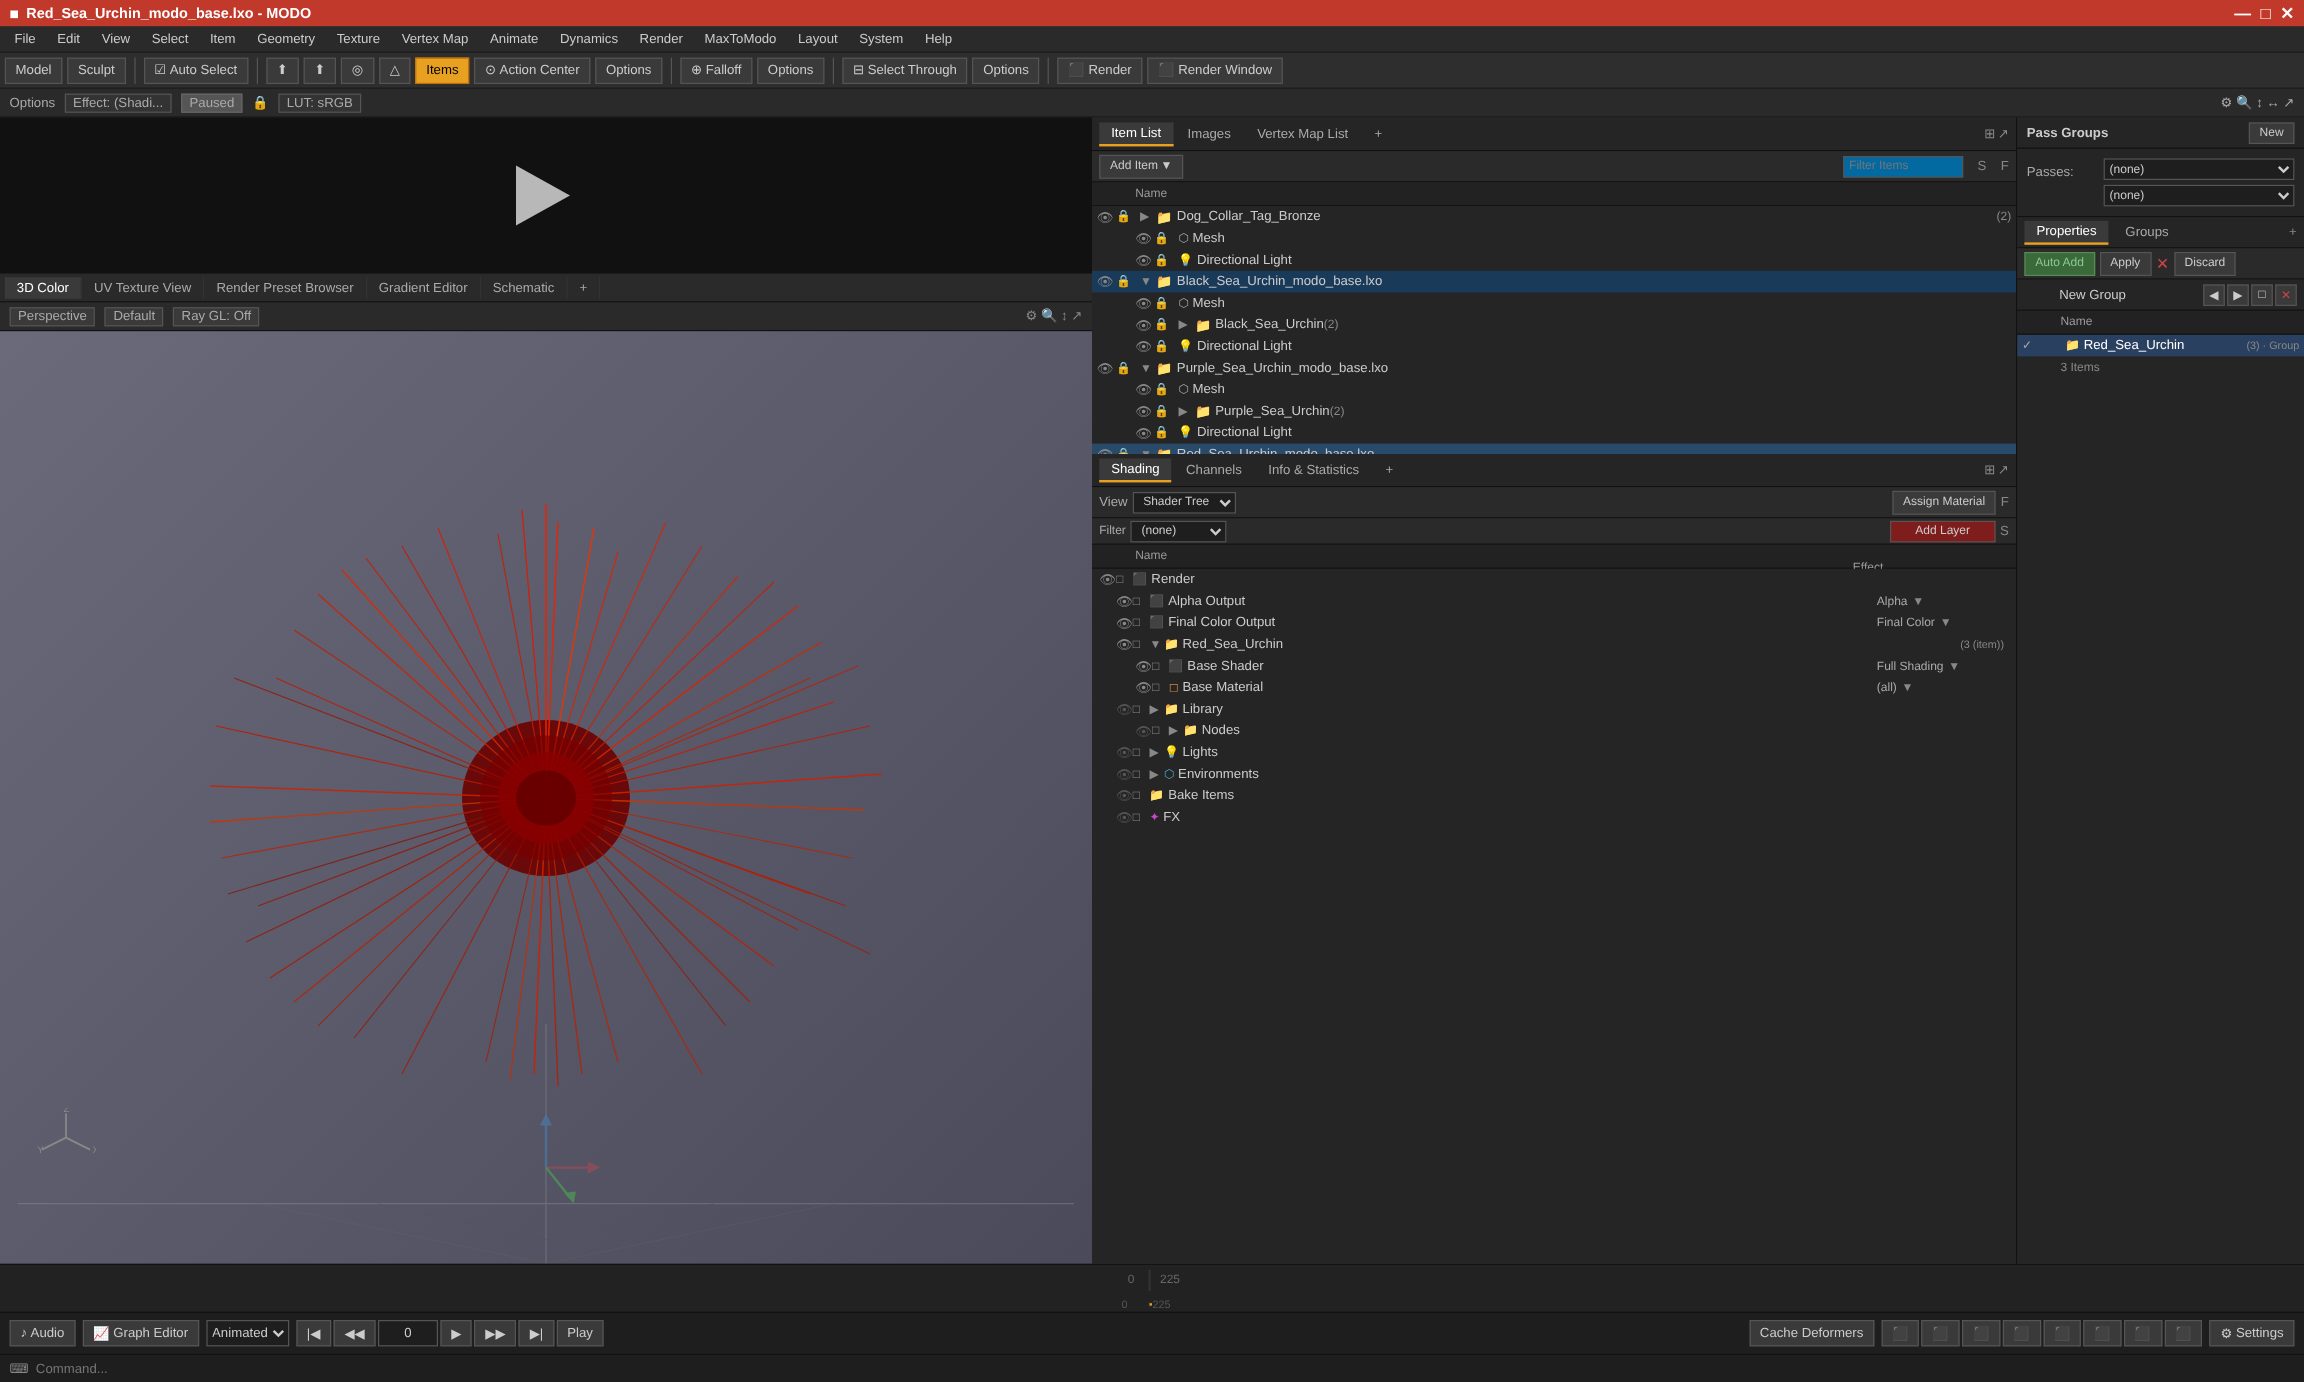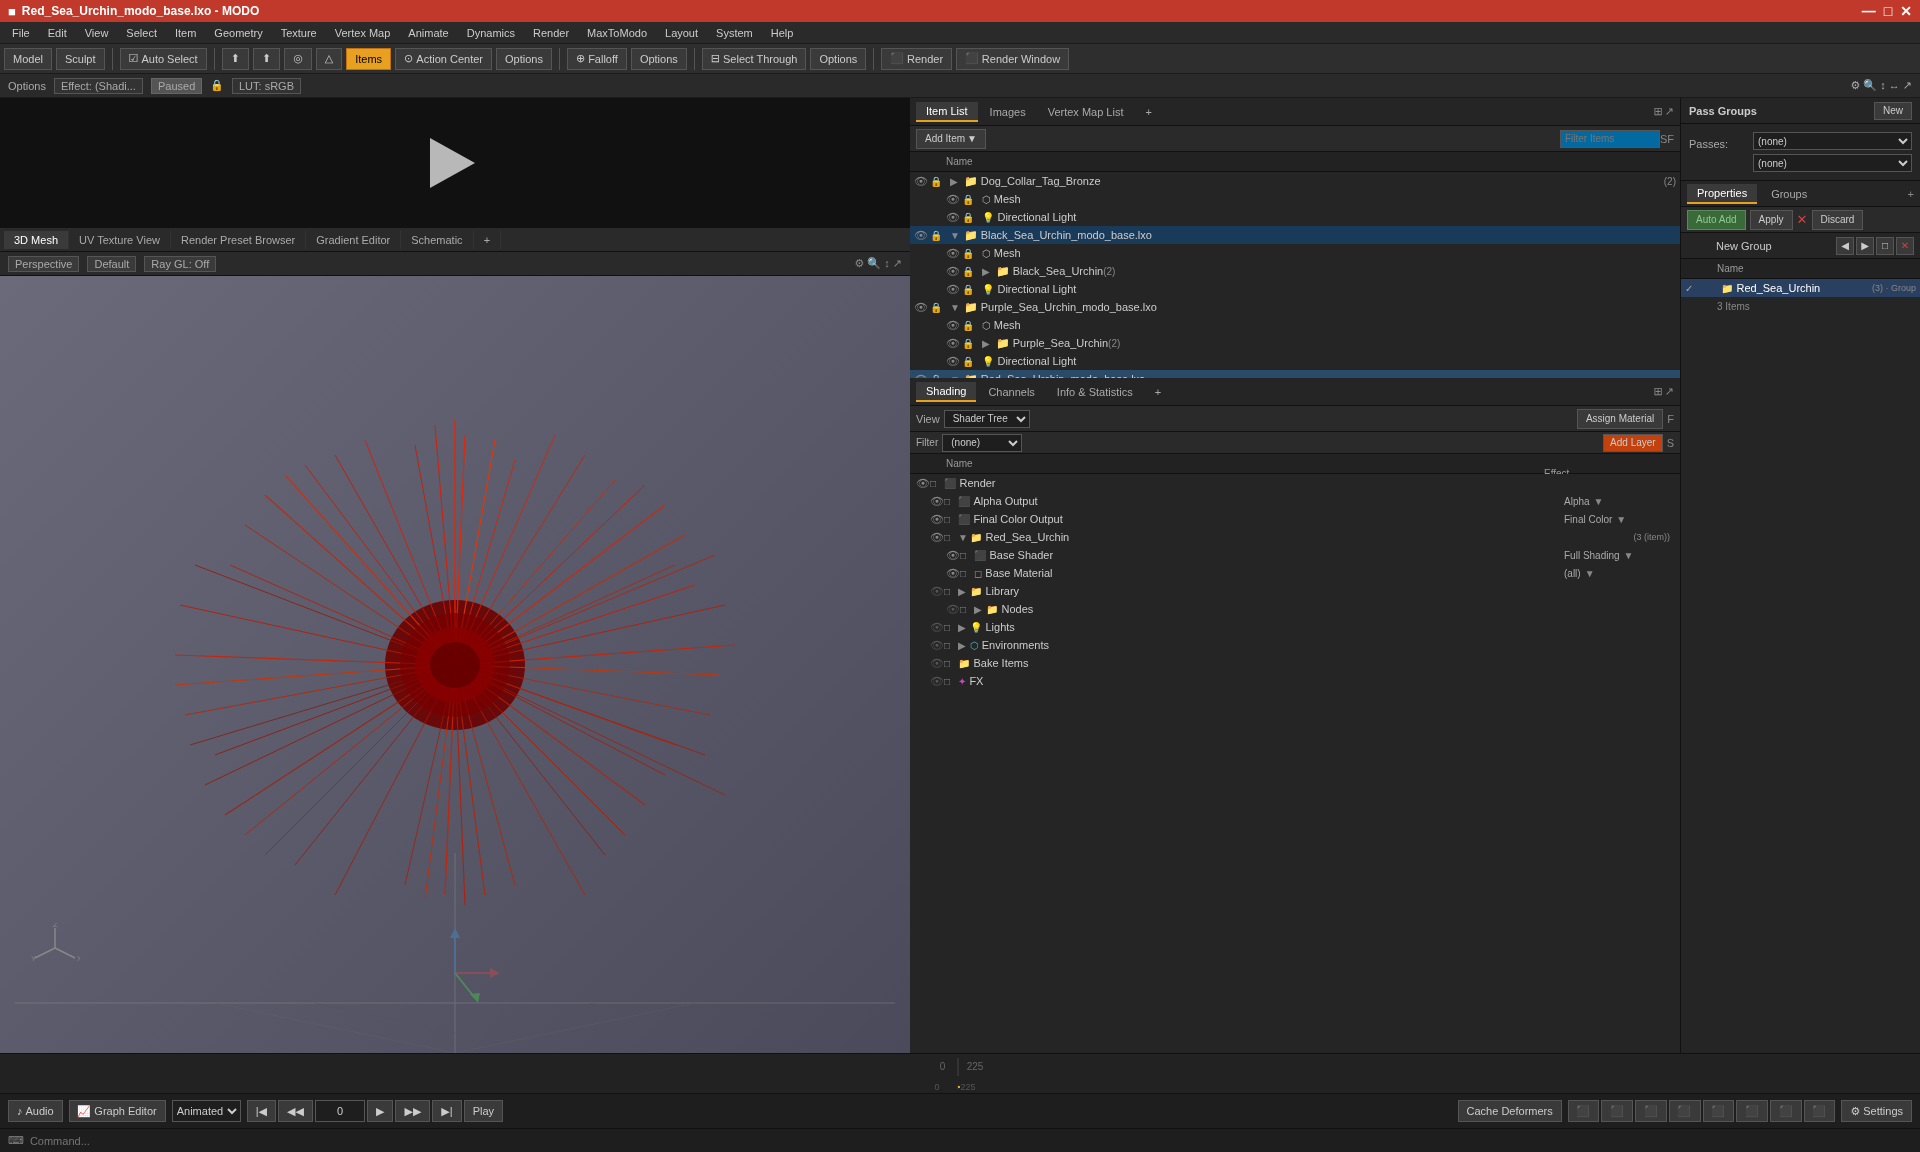--- a/index.html
+++ b/index.html
@@ -183,21 +183,21 @@
 
   <div id="preview-panel" style="width:910px;display:flex;flex-direction:column;background:#1a1a1a;">
 
     <div id="preview-area" style="background:#111;height:130px;display:flex;align-items:center;justify-content:center;">
       <button class="play-btn" style="background:transparent;border:none;cursor:pointer;">
         <div class="play-triangle"></div>
       </button>
     </div>
 
     <div id="tabs-bar" style="background:#2a2a2a;height:24px;display:flex;align-items:center;border-bottom:1px solid #111;padding:0 4px;">
-      <span class="view-tab active">3D Mesh</span>
+      <span class="view-tab active">3D Color</span>
       <span class="view-tab">UV Texture View</span>
       <span class="view-tab">Render Preset Browser</span>
       <span class="view-tab">Gradient Editor</span>
       <span class="view-tab">Schematic</span>
       <span class="view-tab">+</span>
     </div>
 
     <div id="viewport-toolbar" style="background:#2a2a2a;height:24px;display:flex;align-items:center;padding:0 8px;gap:8px;border-bottom:1px solid #111;">
       <span class="vp-label" style="background:#3a3a3a;border:1px solid #555;padding:1px 6px;cursor:pointer;">Perspective</span>
       <span class="vp-label" style="background:#3a3a3a;border:1px solid #555;padding:1px 6px;cursor:pointer;">Default</span>
@@ -325,21 +325,21 @@
       <div id="item-list-panel" style="height:280px;border-bottom:1px solid #111;">
         <div id="item-list-header" style="background:#252525;height:28px;display:flex;align-items:center;padding:0 6px;gap:2px;border-bottom:1px solid #111;">
           <span class="panel-tab active">Item List</span>
           <span class="panel-tab">Images</span>
           <span class="panel-tab">Vertex Map List</span>
           <span class="panel-tab">+</span>
           <span style="flex:1"></span>
           <span style="color:#888;cursor:pointer;">⊞</span>
           <span style="color:#888;cursor:pointer;">↗</span>
         </div>
-        <div id="item-list-toolbar" style="background:#2a2a2a;height:26px;display:flex;align-items:center;padding:0 6px;gap:0;border-bottom:1px solid #111;">
+        <div id="item-list-toolbar" style="background:#2a2a2a;height:26px;display:flex;align-items:center;padding:0 6px;gap:12px;border-bottom:1px solid #111;">
           <button class="item-list-btn">
             <span>Add Item</span>
             <span>▼</span>
           </button>
           <span style="flex:1"></span>
           <input id="filter-box" type="text" placeholder="Filter Items" style="background: #0369a1; border: 1px solid rgb(85, 85, 85); color: rgb(204, 204, 204); padding: 1px 4px; height: 18px; font-size: 10px; width: 100px;">
           <span style="color:#888;">S</span>
           <span style="color:#888;">F</span>
         </div>
         <div id="item-list-cols" style="background:#222;height:20px;display:flex;align-items:center;padding:0 36px;border-bottom:1px solid #111;font-size:10px;color:#999;">
@@ -485,21 +485,21 @@
           <span style="flex:1"></span>
           <button style="background:#3a3a3a;border:1px solid #555;color:#ccc;padding:2px 8px;cursor:pointer;font-size:10px;height:20px;">Assign Material</button>
           <span style="color:#888;font-size:11px;">F</span>
         </div>
         <div id="shading-filter" style="background:#2a2a2a;height:22px;display:flex;align-items:center;padding:0 6px;gap:4px;border-bottom:1px solid #111;">
           <span style="color:#aaa;font-size:10px;">Filter</span>
           <select class="shading-select" style="background:#1e1e1e;border:1px solid #555;color:#ccc;padding:1px 4px;height:18px;font-size:10px;width:80px;">
             <option>(none)</option>
           </select>
           <span style="flex:1"></span>
-          <button style="background:#c2410c;border:1px solid #555;color:#ccc;padding:2px 6px;cursor:pointer;font-size:10px;height:18px;">Add Layer</button>
+          <button style="background:#7f1d1d;border:1px solid #555;color:#ccc;padding:2px 20px;cursor:pointer;font-size:10px;height:18px;">Add Layer</button>
           <span style="color:#888;font-size:11px;">S</span>
         </div>
         <div id="shading-cols" style="background:#222;height:20px;display:flex;align-items:center;padding:0 36px;border-bottom:1px solid #111;font-size:10px;color:#999;">
           <span style="flex:1;">Name</span>
           <span style="width:100px;margin-top:19px;">Effect</span>
         </div>
         <div id="shading-content" style="background:#252525;overflow-y:auto;flex:1;">
 
           <div class="shading-item" style="padding-left:6px;">
             <span style="color:#888;width:14px;font-size:11px;">👁</span>

